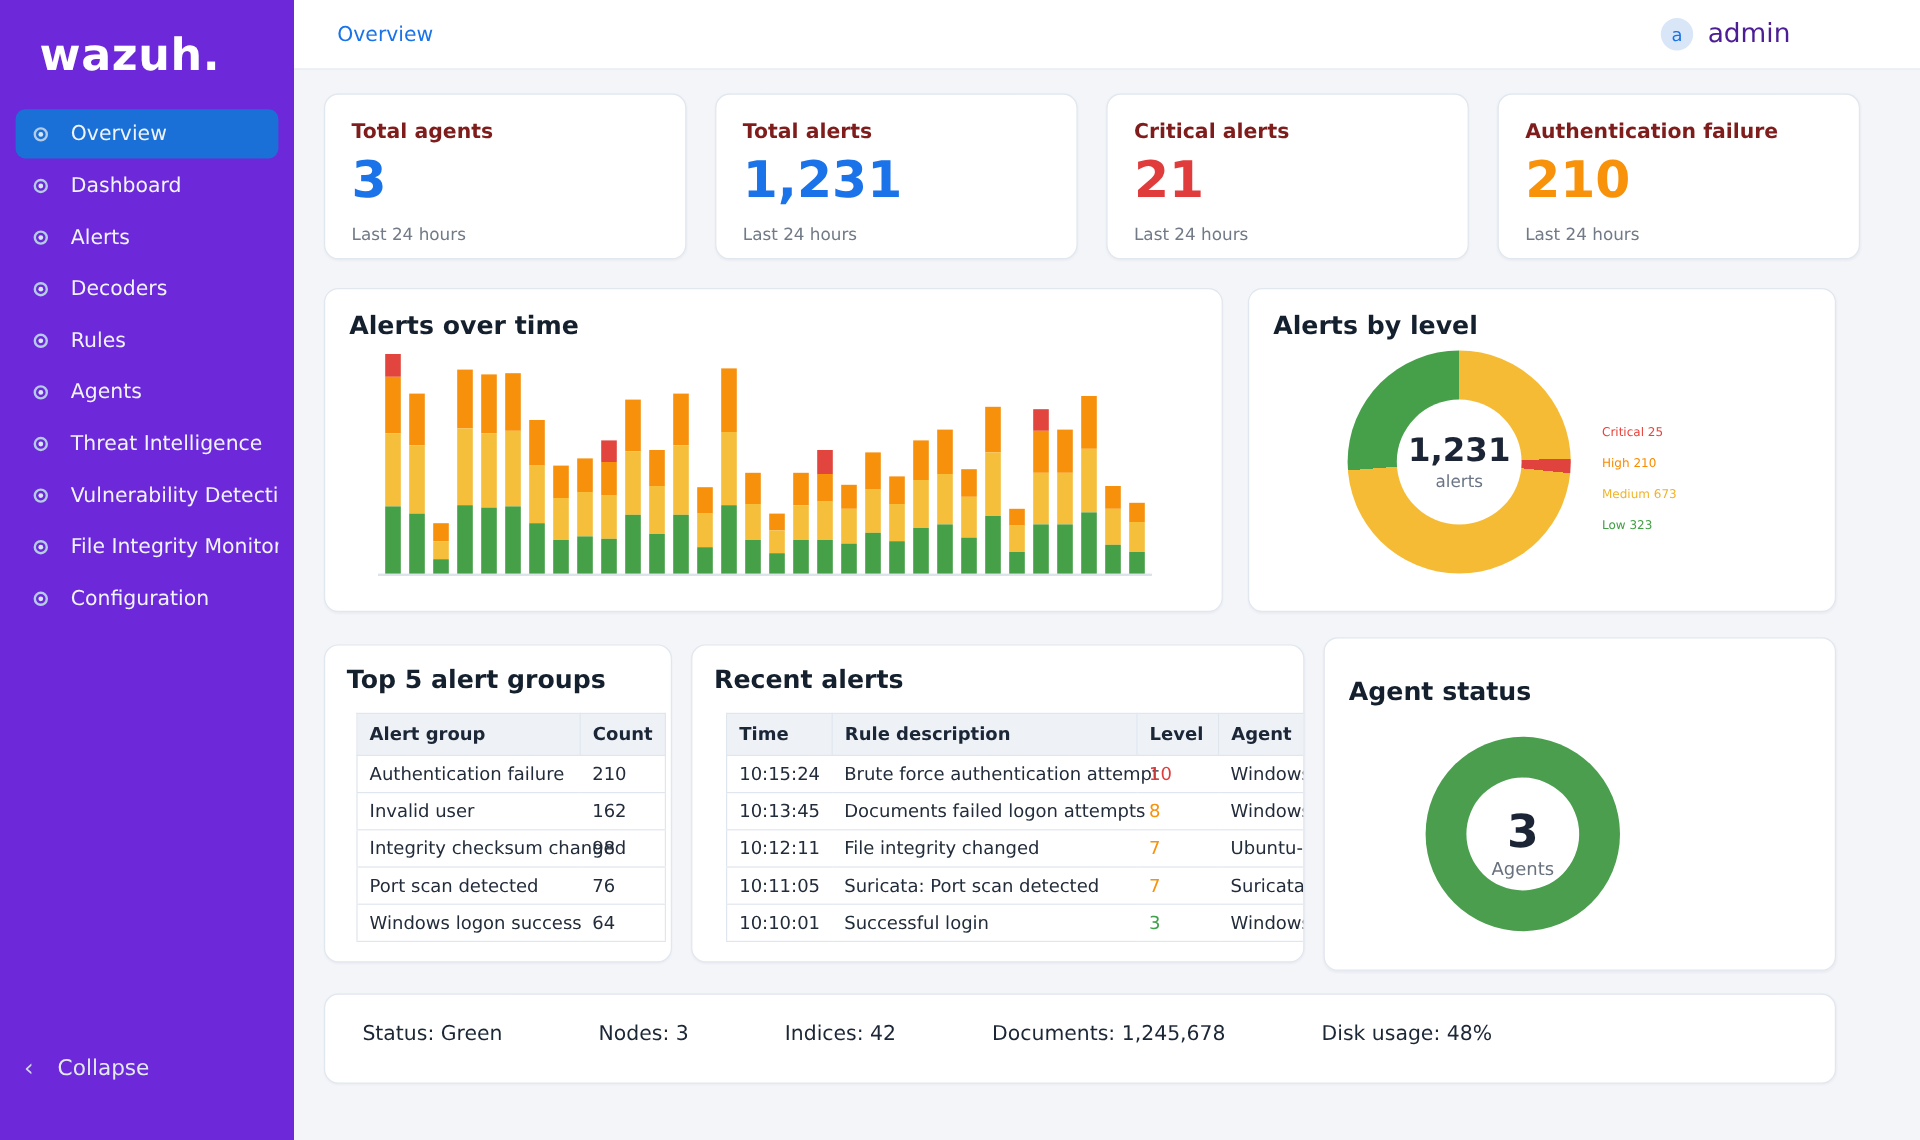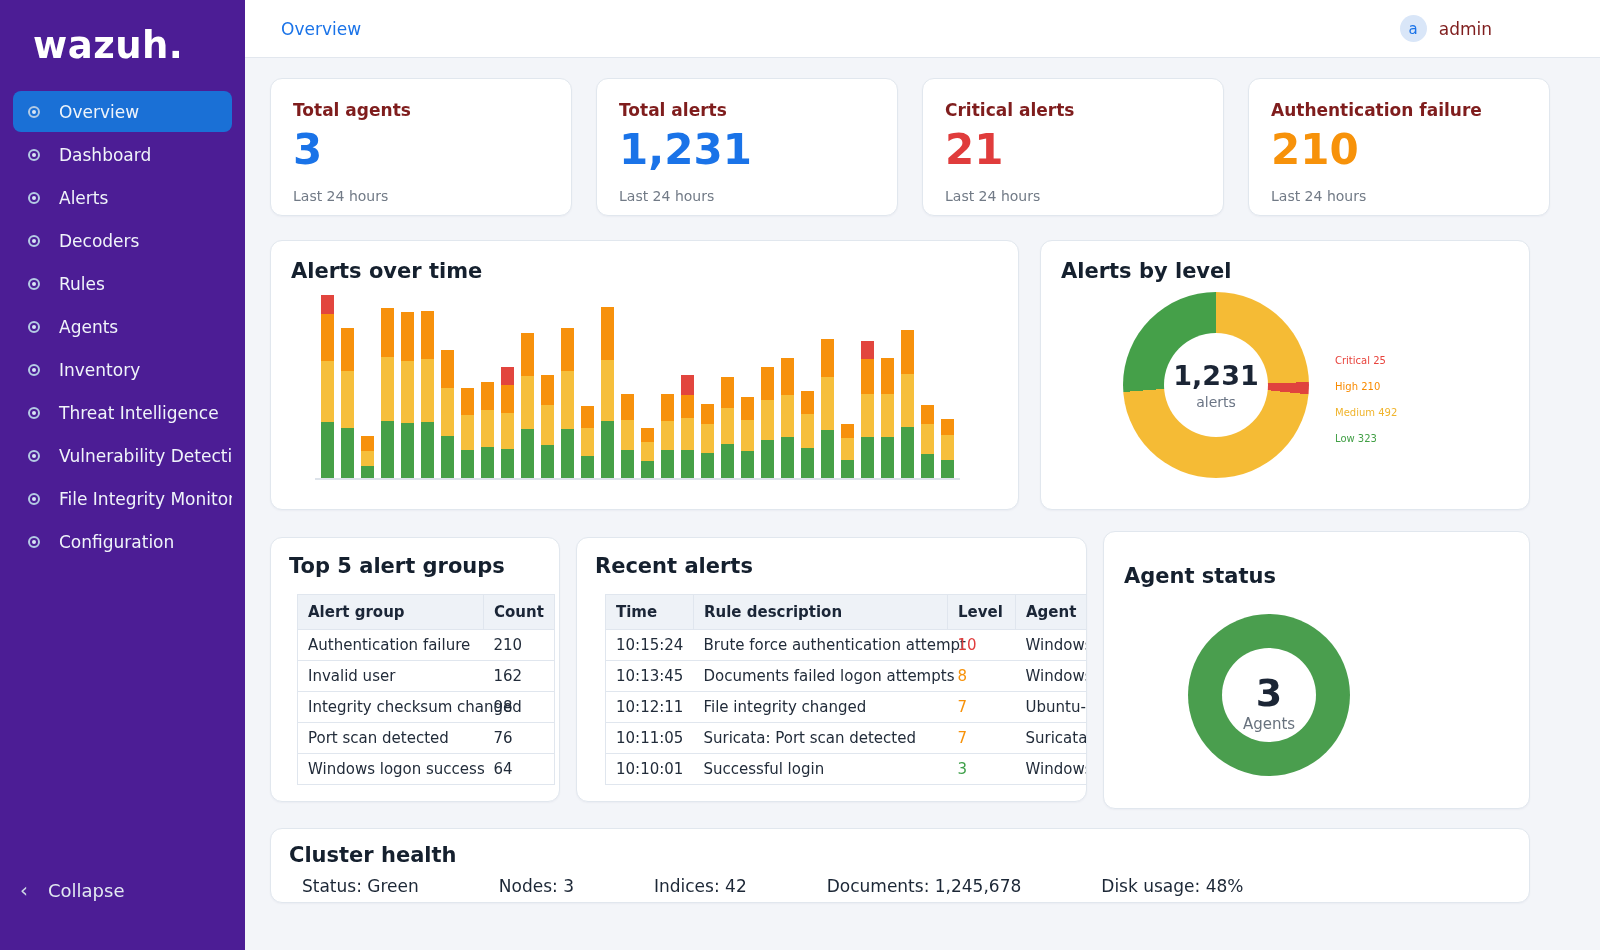--- a/index.html
+++ b/index.html
@@ -1,36 +1,36 @@
 <!DOCTYPE html>
 <html><head>
 <meta charset="utf-8">
 <style>
   * { box-sizing: border-box; margin: 0; padding: 0; }
   html, body { width: 1600px; height: 950px; overflow: hidden; }
   body { font-family: "DejaVu Sans", "Liberation Sans", sans-serif; background: #f3f5f9; display: flex; color: #1b2535; }
 
   
-  .sidebar { width: 245px; flex: 0 0 245px; background: #4c1d95; height: 950px; position: relative; color: #eef3f9; }
+  .sidebar { width: 245px; flex: 0 0 245px; background: #6d28d9; height: 950px; position: relative; color: #eef3f9; }
   .logo { font-size: 37px; font-weight: 800; color: #ffffff; padding: 24px 0 0 33px; letter-spacing: 0.5px; }
   .nav { margin-top: 24px; display: flex; flex-direction: column; gap: 1px; }
   .nav-item { display: flex; align-items: center; gap: 19px; height: 41px; margin: 0 13px 1px 13px; padding: 0 15px; border-radius: 8px; font-size: 17px; white-space: nowrap; overflow: hidden; cursor: pointer; color: #f0f4fa; }
   .nav-item.active { background: #1a70d6; }
   .bullet { width: 12px; height: 12px; min-width: 12px; border: 2px solid #b4cbe4; border-radius: 50%; display: inline-flex; align-items: center; justify-content: center; }
   .bullet i { width: 4px; height: 4px; background: #d9e6f5; border-radius: 50%; }
   .collapse { position: absolute; left: 20px; bottom: 48px; display: flex; align-items: center; gap: 20px; font-size: 18px; color: #e2e9f1; cursor: pointer; }
   .collapse .chev { font-size: 20px; color: #cdd8e4; }
 
   
   .main { flex: 1; display: flex; flex-direction: column; }
   .topbar { height: 58px; background: #fff; border-bottom: 1px solid #e2e7ee; display: flex; align-items: center; justify-content: space-between; padding: 0 36px; }
   .crumb { color: #1a73e8; font-size: 17px; cursor: pointer; }
   .user { display: flex; align-items: center; gap: 12px; margin-right: 72px; cursor: pointer; }
   .avatar { width: 27px; height: 27px; border-radius: 50%; background: #d9e6f8; color: #1a73e8; font-size: 15px; display: flex; align-items: center; justify-content: center; }
-  .user-name { font-size: 17px; color: #7f1d1d; }
+  .user-name { font-size: 22px; color: #4c1d95; }
 
   .content { padding: 20px 50px 0 25px; }
   .card { background: #fff; border: 1px solid #e1e7ee; border-radius: 12px; box-shadow: 0 1px 2px rgba(16,36,64,0.04); }
 
   .stats-row { display: flex; gap: 24px; }
   .stat-card { flex: 1; height: 138px; padding: 21px 22px; }
   .stat-title { font-size: 17px; font-weight: 600; color: #7f1d1d; }
   .stat-value { font-size: 42px; font-weight: 700; line-height: 1; margin-top: 9px; }
   .stat-period { font-size: 14px; color: #717a86; margin-top: 17px; }
 
@@ -106,26 +106,20 @@
         <span class="bullet">
           <i></i>
         </span>
         <span>Rules</span>
       </div>
       <div class="nav-item">
         <span class="bullet">
           <i></i>
         </span>
         <span>Agents</span>
-      </div>
-      <div class="nav-item">
-        <span class="bullet">
-          <i></i>
-        </span>
-        <span>Inventory</span>
       </div>
       <div class="nav-item">
         <span class="bullet">
           <i></i>
         </span>
         <span>Threat Intelligence</span>
       </div>
       <div class="nav-item">
         <span class="bullet">
           <i></i>
@@ -361,21 +355,21 @@
         <div class="donut-flex">
           <div class="donut" id="donut" style="background: conic-gradient(rgb(245, 187, 53) 0%, rgb(245, 187, 53) 24.5%, rgb(224, 67, 62) 24.5%, rgb(224, 67, 62) 26.6%, rgb(245, 187, 53) 26.6%, rgb(245, 187, 53) 73.8%, rgb(69, 160, 73) 73.8%, rgb(69, 160, 73) 100%);">
             <div class="donut-hole">
               <span class="donut-total">1,231</span>
               <span class="donut-sub">alerts</span>
             </div>
           </div>
           <div class="legend" id="legend">
               <div class="legend-item" style="color: rgb(232, 67, 60);">Critical 25</div>
               <div class="legend-item" style="color: rgb(249, 139, 0);">High 210</div>
-              <div class="legend-item" style="color: rgb(240, 180, 44);">Medium 492</div>
+              <div class="legend-item" style="color: rgb(240, 180, 44);">Medium 673</div>
               <div class="legend-item" style="color: rgb(67, 160, 71);">Low 323</div>
             </div>
         </div>
       </section>
     </div>
 
     <div class="bottom-row">
       <section class="card top5-card">
         <h2 class="card-title">Top 5 alert groups</h2>
         <table class="top5-table">
@@ -461,21 +455,20 @@
         <div class="agent-donut" id="agent-donut" style="background: rgb(74, 158, 78);">
           <div class="agent-hole">
             <span class="agent-count">3</span>
             <span class="agent-label">Agents</span>
           </div>
         </div>
       </section>
     </div>
 
     <section class="card cluster-card">
-      <h2 class="card-title">Cluster health</h2>
       <div class="cluster-stats" id="cluster-stats">
           <span>Status: Green</span>
           <span>Nodes: 3</span>
           <span>Indices: 42</span>
           <span>Documents: 1,245,678</span>
           <span>Disk usage: 48%</span>
         </div>
     </section>
 
   </div>

